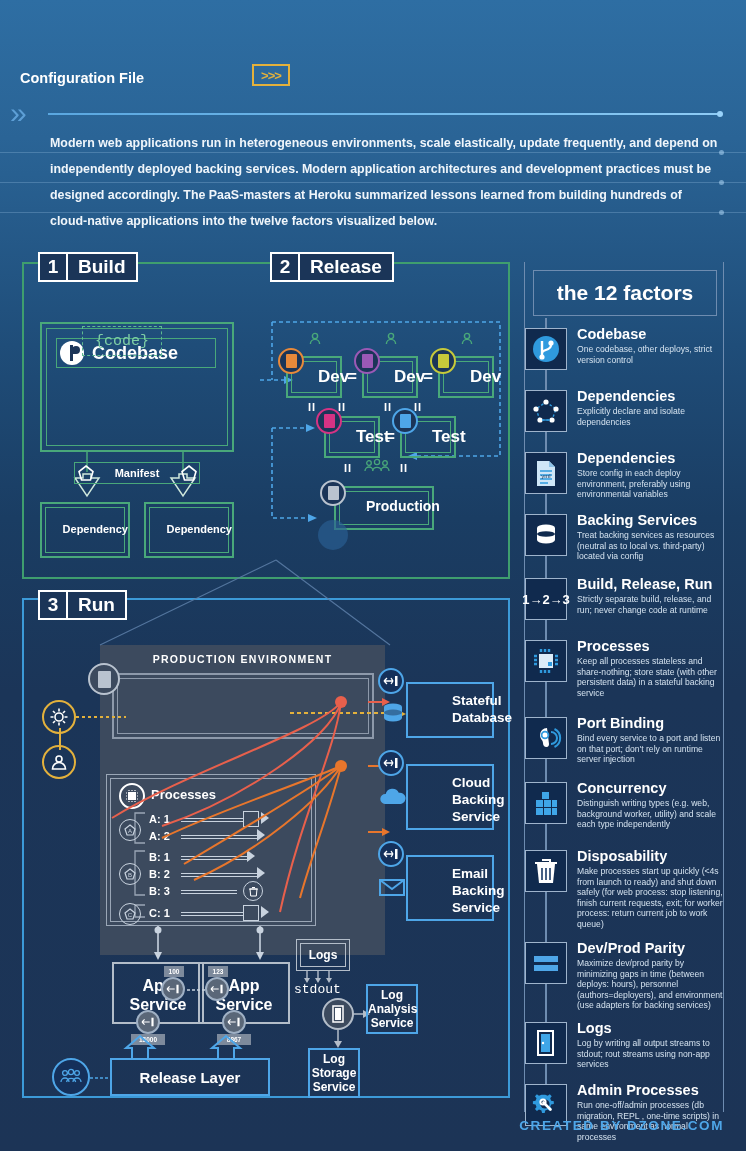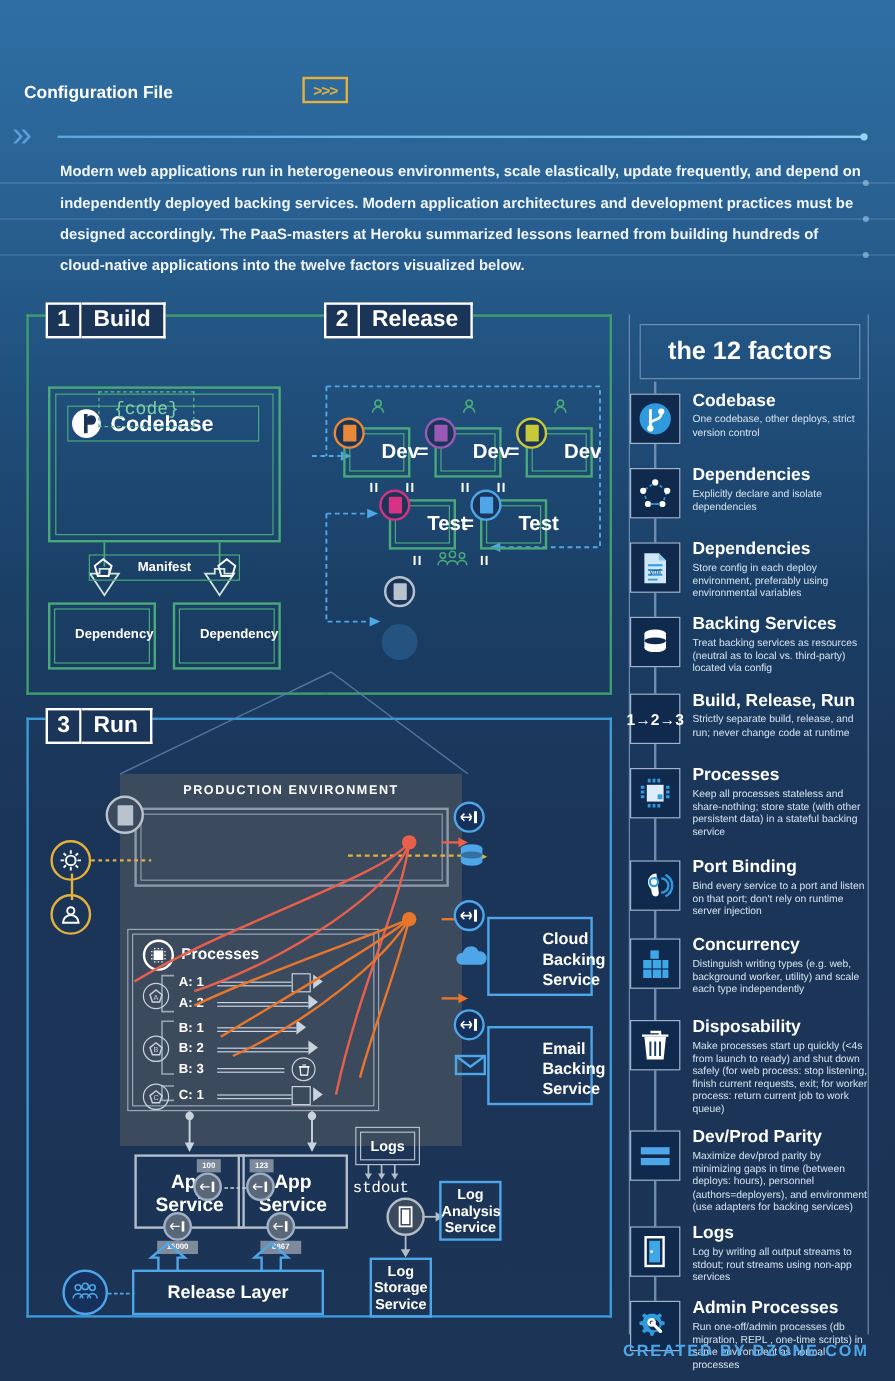--- a/index.html
+++ b/index.html
@@ -277,20 +277,24 @@
 
     <div class="eqv" style="left:72px;top:198px">II</div>
     <div class="eqv" style="left:128px;top:198px">II</div>
     <svg style="position:absolute;left:90px;top:194px;width:30px;height:16px" viewBox="0 0 30 16">
       <circle cx="7" cy="5" r="2.3" fill="none" stroke="#49a87a" stroke-width="1.3"></circle>
       <circle cx="15" cy="4" r="2.6" fill="none" stroke="#49a87a" stroke-width="1.3"></circle>
       <circle cx="23" cy="5" r="2.3" fill="none" stroke="#49a87a" stroke-width="1.3"></circle>
       <path d="M3 13 a4 4 0 0 1 8 0 M10.5 13 a4.6 4.6 0 0 1 9 0 M19 13 a4 4 0 0 1 8 0" fill="none" stroke="#49a87a" stroke-width="1.3"></path>
     </svg>
 
+    <div class="env-box" style="left:62px;top:222px;width:100px;height:44px">
+      <i></i>
+        <span style="font-size:14px">Production</span>
+    </div>
     <div class="doc-badge" style="left:48px;top:216px;color:#b9c3cf;border-color:#b9c3cf">
         <span class="pg"></span>
       </div>
     <div style="position:absolute;left:46px;top:256px;width:30px;height:30px;border-radius:50%;background:#2a5f94;opacity:.65"></div>
   </div>
 
   <div class="numbox" style="left:38px;top:590px">
     <div class="n">3</div>
     <div class="t">Run</div>
   </div>
@@ -417,20 +421,24 @@
           <polygon points="7,2 12,6 10,12 4,12 2,6" fill="none" stroke="#c9d3df" stroke-width="1.2"></polygon>
           <text x="7" y="10" font-size="6" fill="#c9d3df" text-anchor="middle" font-family="Liberation Sans">C</text>
         </svg>
     </div>
     <div class="proc-row" style="left:42px;top:132px">C: 1</div>
     <div class="proc-line" style="left:74px;top:137px;width:62px"></div>
     <div class="proc-sq" style="left:136px;top:130px"></div>
     <div class="proc-head" style="left:154px;top:131px"></div>
   </div>
 
+  <div class="backing" style="left:406px;top:682px;width:88px;height:56px">
+    <span class="txt" style="white-space:pre-line">Stateful
+Database</span>
+  </div>
   <div class="svc-badge" style="left:378px;top:668px">
     <svg width="16" height="14" viewBox="0 0 16 14">
         <path d="M1 7h9M1 7l3-3M1 7l3 3M10 7l-2-3M10 7l-2 3" stroke="#fff" stroke-width="1.3" fill="none"></path>
         <rect x="12" y="2" width="2.5" height="10" fill="#fff"></rect>
       </svg>
   </div>
   <svg style="position:absolute;left:380px;top:700px;width:26px;height:26px" viewBox="0 0 26 26">
     <ellipse cx="13" cy="7" rx="9" ry="3.4" fill="#4ea6e8"></ellipse>
     <rect x="4" y="7" width="18" height="11" fill="#4ea6e8"></rect>
     <ellipse cx="13" cy="18" rx="9" ry="3.4" fill="#4ea6e8"></ellipse>

